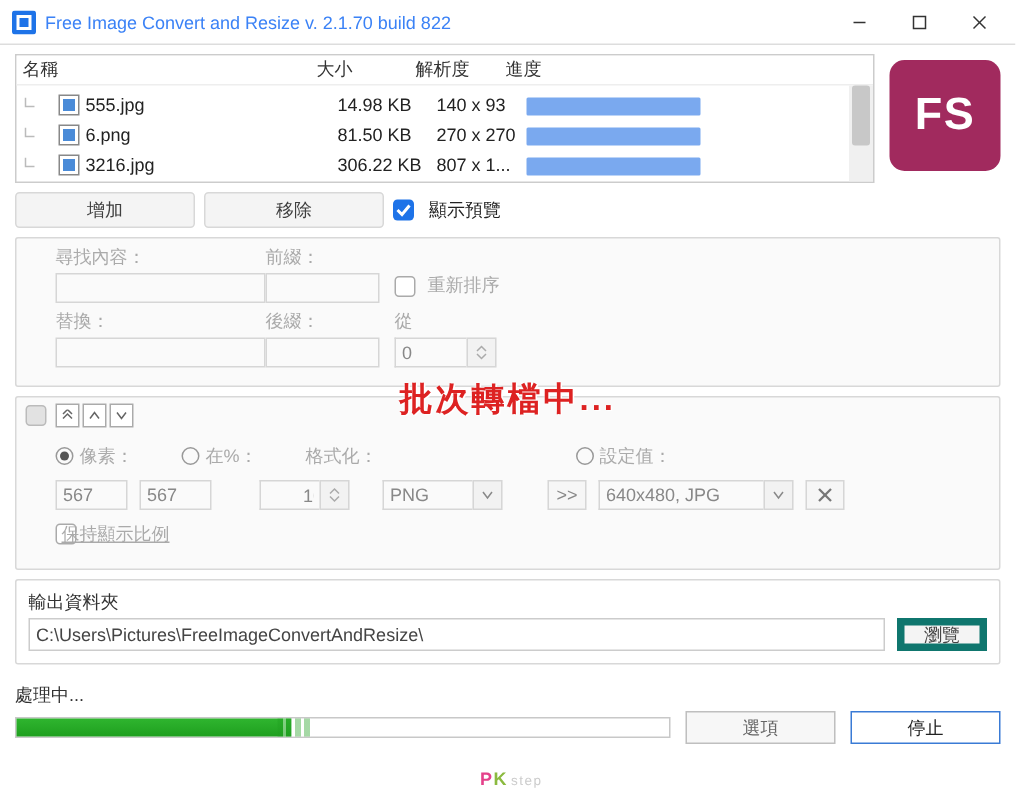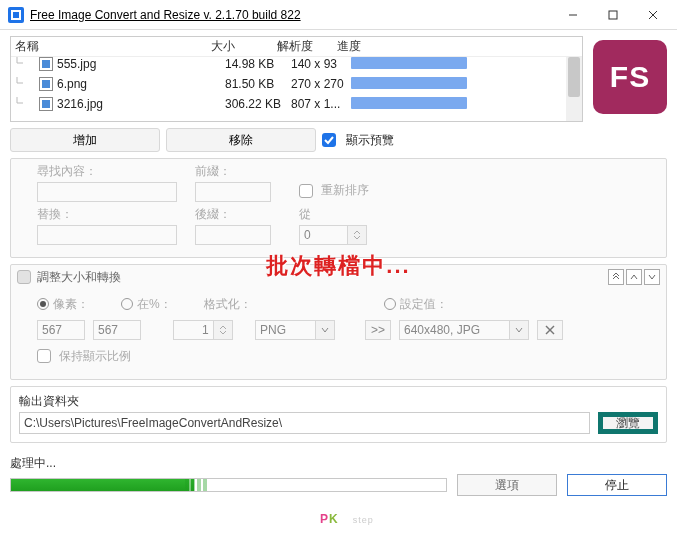--- a/index.html
+++ b/index.html
@@ -1,63 +1,63 @@
 <!DOCTYPE html>
 <html><head>
 <meta charset="utf-8">
 <style>
 * { box-sizing: border-box; margin: 0; padding: 0; font-family: "Microsoft JhengHei", "PingFang TC", Arial, sans-serif; font-size: 12px; }
 body { background: #fff; width: 677px; height: 533px; overflow: hidden; }
 
 .titlebar { height: 30px; display: flex; align-items: center; padding: 0 4px; border-bottom: 1px solid #ddd; }
 .titlebar .app-icon { width: 16px; height: 16px; margin: 0 6px 0 4px; }
-.titlebar .title { flex: 1; font-size: 12px; color: #000000; text-decoration: underline; }
+.titlebar .title { flex: 1; font-size: 12px; color: #3b82f6; }
 .titlebar .win-btn { width: 40px; height: 28px; display: flex; align-items: center; justify-content: center; color: #555; }
 .titlebar .win-btn svg { width: 10px; height: 10px; }
 
 .content { padding: 6px 10px 4px 10px; }
 
 .file-area { display: flex; gap: 10px; }
 .file-table { flex: 1; border: 1px solid #ccc; background: #fff; height: 86px; overflow: hidden; position: relative; }
 .ft-head { display: flex; background: #fff; border-bottom: 1px solid #eee; height: 20px; align-items: center; padding-left: 4px; }
 .ft-head .col { color: #333; font-size: 12px; }
 .col-name { width: 196px; }
 .col-size { width: 66px; }
 .col-res { width: 60px; }
 .col-prog { width: 130px; }
-.ft-row { display: flex; height: 20px; align-items: flex-start; padding-left: 4px; }
+.ft-row { display: flex; height: 20px; align-items: flex-end; padding-left: 4px; }
 .ft-row .tree-icon { width: 24px; display: flex; align-items: center; }
 .ft-row .file-icon { width: 14px; height: 14px; background: #fff; border: 1px solid #888; position: relative; margin-right: 4px; }
 .ft-row .file-icon::after { content: ""; position: absolute; left: 2px; top: 2px; right: 2px; bottom: 2px; background: linear-gradient(#4a8bd8,#4a8bd8); }
 .ft-row .fname { width: 168px; color: #222; }
 .ft-row .fsize { width: 66px; color: #222; }
 .ft-row .fres { width: 60px; color: #222; }
 .ft-row .fprog { width: 116px; height: 12px; background: #7aa9ef; border-radius: 1px; }
 .ft-scroll { position: absolute; right: 0; top: 20px; bottom: 0; width: 16px; background: #f0f0f0; }
 .ft-thumb { position: absolute; left: 2px; right: 2px; top: 0; height: 40px; background: #c8c8c8; border-radius: 2px; }
 
 .logo-box { width: 74px; height: 74px; border-radius: 10px; background: #a12a5e; display: flex; align-items: center; justify-content: center; margin-top: 4px; }
 .logo-box span { color: #fff; font-size: 30px; font-weight: bold; letter-spacing: 1px; }
 
 .toolbar1 { display: flex; align-items: center; gap: 6px; margin: 6px 0 6px 0; }
-.big-btn { width: 150px; height: 24px; background: #f4f4f4; border: 1px solid #d8d8d8; border-radius: 3px; color: #000000; display: flex; align-items: center; justify-content: center; }
+.big-btn { width: 120px; height: 24px; background: #f4f4f4; border: 1px solid #d8d8d8; border-radius: 3px; color: #404040; display: flex; align-items: center; justify-content: center; }
 .chk { width: 14px; height: 14px; border-radius: 3px; background: #1e73e8; display: inline-flex; align-items: center; justify-content: center; margin-right: 4px; }
 .chk.off { background: #fff; border: 1px solid #aaa; }
 .chk svg { width: 10px; height: 10px; }
 .chk-label { color: #222; }
 
 .section { border: 1px solid #d8d8d8; border-radius: 2px; background: #fafafa; margin-bottom: 6px; }
 .sec-head { display: flex; align-items: center; height: 24px; padding: 0 6px; }
 .sec-head .sec-chk { width: 14px; height: 14px; border-radius: 3px; background: #e2e2e2; border: 1px solid #bbb; margin-right: 6px; }
 .sec-head .sec-title { flex: 1; color: #666; }
 .sec-ctrl { display: flex; gap: 2px; }
 .sec-ctrl .sq { width: 16px; height: 16px; border: 1px solid #aaa; background: #fff; display: flex; align-items: center; justify-content: center; }
 .sec-body { padding: 4px 10px 8px 26px; position: relative; }
 
-.field-row { display: flex; align-items: center; gap: 18px; margin-bottom: 4px; min-height: 22px; }
+.field-row { display: flex; align-items: center; margin-bottom: 4px; min-height: 22px; }
 .field-col { display: flex; flex-direction: column; gap: 2px; }
 .lbl-dis { color: #aaa; font-size: 12px; }
 .inp { border: 1px solid #d6d6d6; background: #fafafa; height: 20px; padding: 0 4px; color: #888; }
 .inp.w140 { width: 140px; }
 .inp.w80 { width: 76px; }
 .inp.w52 { width: 48px; }
 
 .radio { width: 12px; height: 12px; border: 1px solid #999; border-radius: 50%; display: inline-block; margin-right: 4px; vertical-align: middle; }
 .radio.on::after { content: ""; display: block; width: 6px; height: 6px; background: #555; border-radius: 50%; margin: 2px; }
 
@@ -78,21 +78,21 @@
 .footer-row { display: flex; gap: 10px; align-items: center; }
 .prog-outer { flex: 1; height: 14px; border: 1px solid #c8c8c8; background: #fff; position: relative; }
 .prog-inner { height: 100%; background: linear-gradient(#2fb52f,#1f9f1f); }
 .prog-stripe { position: absolute; right: 0; top: 0; bottom: 0; width: 22px; background: repeating-linear-gradient(90deg,#1f9f1f 0 4px,#fff 4px 6px); opacity: .4; }
 .foot-btn { width: 100px; height: 22px; border: 1px solid #bfbfbf; background: #f7f7f7; display: flex; align-items: center; justify-content: center; color: #666; }
 .foot-btn.primary { border-color: #3a7bd5; color: #222; background: #fff; }
 
 .watermark { position: absolute; left: 320px; top: 510px; font-size: 14px; font-weight: bold; letter-spacing: 1px; pointer-events: none; }
 .watermark .p { color: #e4418a; }
 .watermark .k { color: #8bba3f; }
-.watermark .s { color: #ccc; font-size: 9px; font-weight: normal; margin-left: 14px; }
+.watermark .s { color: #ccc; font-size: 9px; font-weight: normal; margin-left: 2px; }
 </style>
 </head>
 <body>
 
 <div class="titlebar">
   <svg class="app-icon" viewBox="0 0 16 16">
       <rect width="16" height="16" rx="2" fill="#1e73e8"></rect>
       <rect x="3" y="3" width="10" height="10" fill="#fff"></rect>
       <rect x="5" y="5" width="6" height="6" fill="#1e73e8"></rect>
     </svg>
@@ -221,21 +221,20 @@
           </div>
         </div>
       </div>
     </div>
   </div>
 
   <div class="section" style="position:relative;">
     <div class="overlay-text">批次轉檔中...</div>
     <div class="sec-head">
       <span class="sec-chk"></span>
-      <span class="sec-title">調整大小和轉換</span>
       <div class="sec-ctrl">
         <span class="sq">
             <svg width="8" height="8" viewBox="0 0 8 8">
               <path d="M1 6 L4 3 L7 6 M1 3 L4 0 L7 3" stroke="#666" fill="none"></path>
             </svg>
           </span>
         <span class="sq">
             <svg width="8" height="8" viewBox="0 0 8 8">
               <path d="M1 6 L4 2 L7 6" stroke="#666" fill="none"></path>
             </svg>
@@ -287,21 +286,21 @@
           </div>
         <div class="sq-btn">
             <svg width="10" height="10" viewBox="0 0 10 10">
               <line x1="1" y1="1" x2="9" y2="9" stroke="#777" stroke-width="1.5"></line>
               <line x1="9" y1="1" x2="1" y2="9" stroke="#777" stroke-width="1.5"></line>
             </svg>
           </div>
       </div>
       <div class="field-row">
         <span class="chk off"></span>
-        <span class="lbl-dis" style="margin-left:-14px;">保持顯示比例</span>
+        <span class="lbl-dis" style="margin-left:-14px;text-decoration:underline;">保持顯示比例</span>
       </div>
     </div>
   </div>
 
   <div class="out-sec">
     <div class="lbl-dis" style="color:#333;">輸出資料夾</div>
     <div class="out-row">
       <input class="out-inp" value="C:\Users\Pictures\FreeImageConvertAndResize\" style="">
       <div class="browse-btn">瀏覽</div>
     </div>

